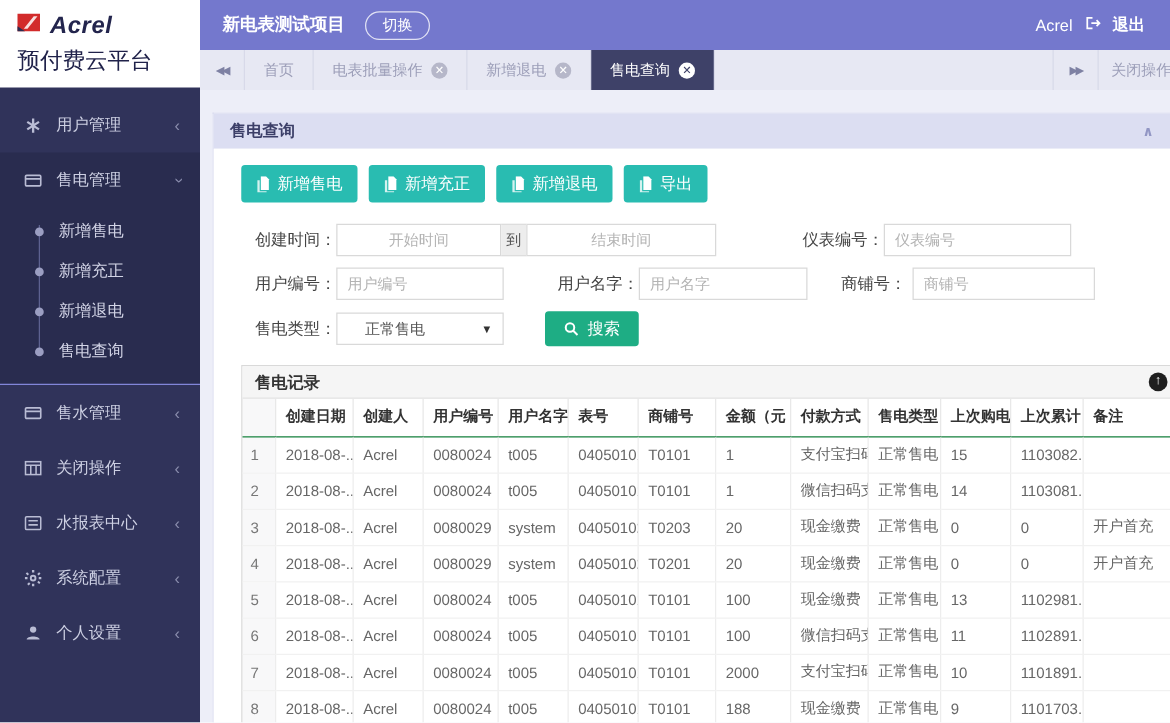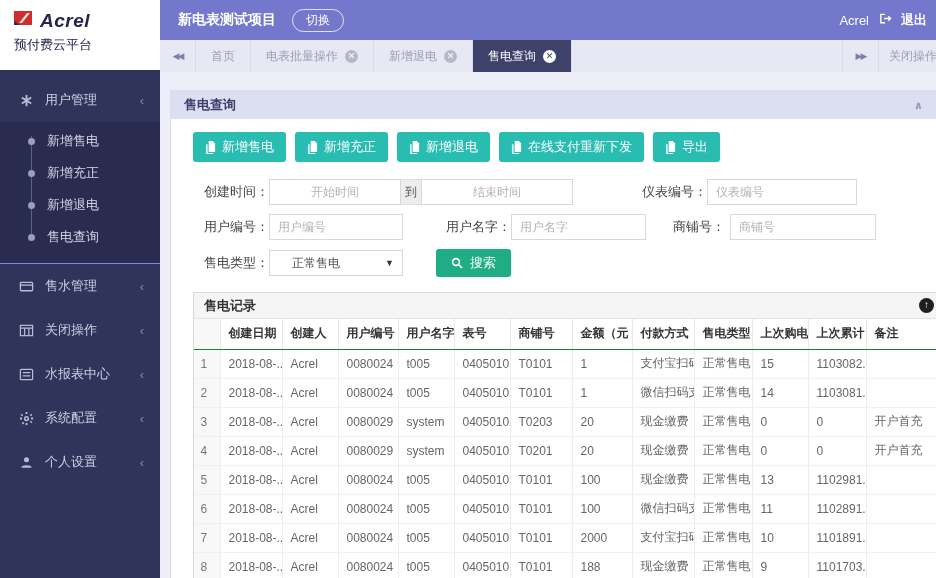--- a/index.html
+++ b/index.html
@@ -5,35 +5,35 @@
   * { margin:0; padding:0; box-sizing:border-box; }
   html,body { width:936px; height:578px; overflow:hidden; }
   body { font-family:"Liberation Sans","DejaVu Sans",sans-serif; background:#edeef8; font-size:13px; }
   .app { display:flex; width:936px; height:578px; }
 
   
   .sidebar { flex:0 0 160px; width:160px; background:#30335a; color:#c9cbde; display:flex; flex-direction:column; }
   .logo-area { height:70px; background:#ffffff; padding:9px 6px 0 12px; }
   .logo-row { display:flex; align-items:center; gap:5px; }
   .logo-text { font-size:19px; font-weight:bold; font-style:italic; color:#23254d; letter-spacing:.5px; }
-  .logo-sub { font-size:13px; color:#20224a; margin-top:4px; padding-left:2px; }
+  .logo-sub { font-size:18px; color:#20224a; margin-top:4px; padding-left:2px; }
   .menu { flex:1; padding-top:8px; overflow:hidden; }
   .menu-item { height:44px; display:flex; align-items:center; padding:0 16px 0 18px; font-size:13px; color:#cdd0e3; cursor:pointer; }
   .menu-item .micon { width:16px; height:16px; margin-right:11px; display:flex; align-items:center; justify-content:center; color:#b9bcd4; }
   .menu-item .chev { margin-left:auto; font-size:13px; color:#8b8eae; line-height:1; }
   .chev-down { display:inline-block; transform:rotate(-90deg); }
   .menu-group { background:#292c4f; border-bottom:1px solid #8286d9; }
   .submenu { position:relative; padding:3px 0 10px; }
   .submenu .rail { position:absolute; left:31px; top:14px; bottom:24px; width:1px; background:#5d6190; }
   .sub-item { height:32px; display:flex; align-items:center; padding-left:47px; font-size:13px; color:#d2d4e6; position:relative; cursor:pointer; }
   .sub-item .dot { position:absolute; left:28px; top:13px; width:7px; height:7px; border-radius:50%; background:#9b9ec2; }
 
   
   .main { flex:1; min-width:0; display:flex; flex-direction:column; }
-  .topbar { height:40px; background:#7478cd; display:flex; align-items:center; padding:0 9px 0 18px; color:#fff; flex:0 0 40px; }
+  .topbar { height:40px; background:#7478cd; display:flex; align-items:center; padding:0 20px 0 18px; color:#fff; flex:0 0 40px; }
   .project { font-size:14px; font-weight:bold; }
   .switch-btn { margin-left:16px; border:1px solid rgba(255,255,255,.78); border-radius:12px; padding:2px 13px; font-size:12px; color:#fff; background:transparent; cursor:pointer; }
   .top-right { margin-left:auto; display:flex; align-items:center; gap:9px; font-size:13px; }
   .logout-label { font-weight:bold; }
 
   .tabbar { height:32px; background:#e7e8f3; display:flex; align-items:stretch; font-size:12px; color:#9c9eb8; flex:0 0 32px; }
   .tab-arrow { width:36px; display:flex; align-items:center; justify-content:center; color:#7e81a3; cursor:pointer; font-size:9px; letter-spacing:-2px; }
   .tab-arrow.left { border-right:1px solid #d8d9e9; }
   .tab-arrow.right { border-left:1px solid #d8d9e9; }
   .tab { display:flex; align-items:center; gap:7px; padding:0 15px; border-right:1px solid #d8d9e9; cursor:pointer; white-space:nowrap; }
@@ -98,20 +98,30 @@
         <span class="micon">
           <svg width="15" height="15" viewBox="0 0 16 16" stroke="currentColor" stroke-width="2" fill="none">
               <path d="M8 2v12M3 4.8l10 6.4M13 4.8L3 11.2"></path>
             </svg>
         </span>
         <span>用户管理</span>
         <span class="chev">‹</span>
       </div>
 
       <div class="menu-group">
+        <div class="menu-item">
+          <span class="micon">
+            <svg width="15" height="15" viewBox="0 0 16 16" stroke="currentColor" stroke-width="1.4" fill="none">
+                <rect x="1.5" y="3.5" width="13" height="9" rx="1"></rect>
+                <path d="M1.5 6.5h13"></path>
+              </svg>
+          </span>
+          <span>售电管理</span>
+          <span class="chev chev-down">‹</span>
+        </div>
         <div class="submenu">
           <span class="rail"></span>
           <div class="sub-item">
               <span class="dot"></span>
               <span>新增售电</span>
             </div>
           <div class="sub-item">
               <span class="dot"></span>
               <span>新增充正</span>
             </div>
@@ -245,27 +255,20 @@
                   <path d="M4 0h4.5L11 2.5V12H4z" fill="#fff"></path>
                 </svg>
               <span>新增充正</span>
             </button>
             <button class="tbtn">
               <svg width="11" height="13" viewBox="0 0 12 14">
                   <path d="M1 3.5h2V13h6v1H1z" fill="#fff" opacity=".8"></path>
                   <path d="M4 0h4.5L11 2.5V12H4z" fill="#fff"></path>
                 </svg>
               <span>新增退电</span>
-            </button>
-            <button class="tbtn">
-              <svg width="11" height="13" viewBox="0 0 12 14">
-                  <path d="M1 3.5h2V13h6v1H1z" fill="#fff" opacity=".8"></path>
-                  <path d="M4 0h4.5L11 2.5V12H4z" fill="#fff"></path>
-                </svg>
-              <span>在线支付重新下发</span>
             </button>
             <button class="tbtn">
               <svg width="11" height="13" viewBox="0 0 12 14">
                   <path d="M1 3.5h2V13h6v1H1z" fill="#fff" opacity=".8"></path>
                   <path d="M4 0h4.5L11 2.5V12H4z" fill="#fff"></path>
                 </svg>
               <span>导出</span>
             </button>
           </div>
 

